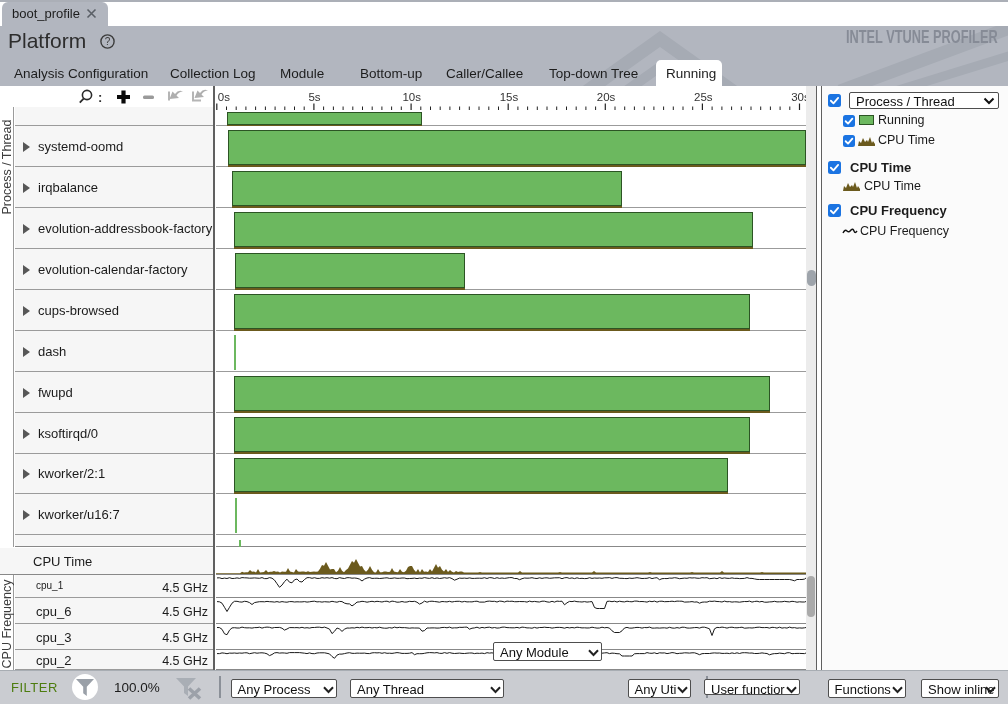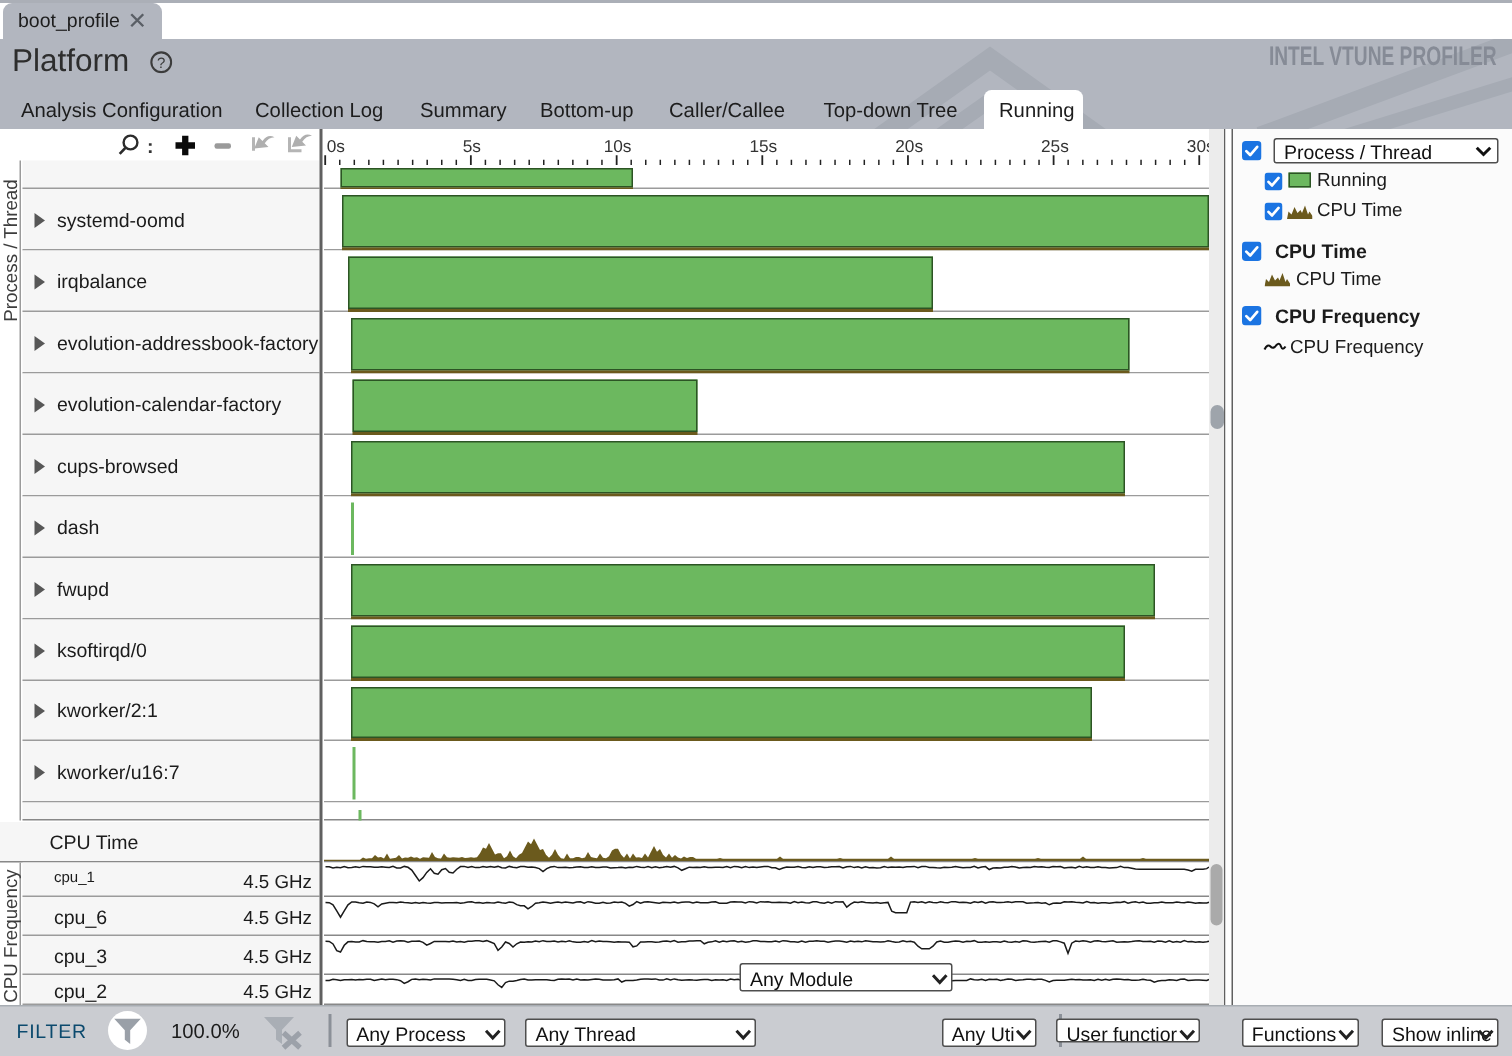--- a/index.html
+++ b/index.html
@@ -28,21 +28,21 @@
 </svg>
 <div class="a" style="right:10px;top:1px;font-size:18px;font-weight:bold;color:#868b96;transform:scaleX(0.71);transform-origin:100% 50%;white-space:nowrap">INTEL VTUNE PROFILER</div>
 <div class="a" style="left:8px;top:3px;font-size:21px;color:#2d2d2d">Platform</div>
 <svg class="a" style="left:100px;top:8px" width="15" height="15">
       <circle cx="7.5" cy="7.5" r="6.6" fill="none" stroke="#3c3c3c" stroke-width="1.4"></circle>
       <text x="7.5" y="11" font-size="10" fill="#3c3c3c" text-anchor="middle" font-family="Liberation Sans">?</text>
     </svg>
 </div>
 <div class="a" style="left:14px;top:66px;font-size:13.5px;color:#1d1d1d">Analysis Configuration</div>
 <div class="a" style="left:170px;top:66px;font-size:13.5px;color:#1d1d1d">Collection Log</div>
-<div class="a" style="left:280px;top:66px;font-size:13.5px;color:#1d1d1d">Summary</div>
+<div class="a" style="left:280px;top:66px;font-size:13.5px;color:#1d1d1d">Module</div>
 <div class="a" style="left:360px;top:66px;font-size:13.5px;color:#1d1d1d">Bottom-up</div>
 <div class="a" style="left:446px;top:66px;font-size:13.5px;color:#1d1d1d">Caller/Callee</div>
 <div class="a" style="left:549px;top:66px;font-size:13.5px;color:#1d1d1d">Top-down Tree</div>
 <div class="a" style="left:656px;top:60px;width:66px;height:26px;background:#fff;border-radius:5px 5px 0 0"></div>
 <div class="a" style="left:666px;top:66px;font-size:13.5px;color:#1d1d1d">Running</div>
 <svg class="a" style="left:0;top:86px" width="216" height="24">
 <circle cx="87" cy="95" r="4.6" fill="none" stroke="#2b2b2b" stroke-width="1.6" transform="translate(0,-86)"></circle>
 <line x1="83.6" y1="98.6" x2="79.8" y2="102.6" stroke="#2b2b2b" stroke-width="1.8" transform="translate(0,-86)"></line>
 <text x="98" y="16" font-size="13" font-weight="bold" fill="#333" font-family="Liberation Sans">:</text>
 <path d="M117 11 H130 M123.5 4.5 V17.5" stroke="#0a0a0a" stroke-width="4.2"></path>
@@ -273,21 +273,21 @@
 <svg class="a" style="left:828px;top:204px" width="13" height="13">
     <rect x="0" y="0" width="13" height="13" rx="2.5" fill="#1b74e2"></rect>
     <path d="M2.86 6.76 L5.46 9.36 L10.14 3.9" stroke="#fff" stroke-width="1.8" fill="none" stroke-linecap="round" stroke-linejoin="round"></path>
   </svg>
 <div class="a" style="left:850px;top:203px;font-size:13px;font-weight:bold">CPU Frequency</div>
 <svg class="a" style="left:842px;top:226px" width="16" height="10">
     <path d="M1 7 Q3 3 5 5 T9 4 Q11 2 12 5 T15 5" stroke="#111" stroke-width="1.4" fill="none"></path>
   </svg>
 <div class="a" style="left:860px;top:224px;font-size:12.5px">CPU Frequency</div>
 <div class="a" style="left:0;top:670px;width:1008px;height:34px;background:#caccd1;border-top:1px solid #a8adb3"></div>
-<div class="a" style="left:11px;top:680px;font-size:13px;color:#0c4a6e;letter-spacing:0.5px">FILTER</div>
+<div class="a" style="left:11px;top:680px;font-size:13px;color:#4d7c0f;letter-spacing:0.5px">FILTER</div>
 <div class="a" style="left:72px;top:674px;width:26px;height:26px;background:#fff;border-radius:13px"></div>
 <svg class="a" style="left:76px;top:679px" width="18" height="17">
     <path d="M0 0 H18 L10.8 7.8 V17 L7.2 14.2 V7.8 Z" fill="#9aa0a8"></path>
   </svg>
 <div class="a" style="left:114px;top:680px;font-size:13.5px;color:#1b1b1b">100.0%</div>
 <svg class="a" style="left:176px;top:678px" width="29" height="23">
     <path d="M0 0 H20 L12 8.5 V18 L8 15 V8.5 Z" fill="#a9aeb5"></path>
     <path d="M13 10.5 L24 20.5 M24 10.5 L13 20.5" stroke="#9ca1a9" stroke-width="3.6"></path>
   </svg>
 <div class="a" style="left:219px;top:676px;width:1.5px;height:22px;background:#8b9098"></div>
@@ -297,21 +297,21 @@
     <svg class="chev" width="11" height="8">
       <path d="M1 1.2 L5.5 6 L10 1.2" stroke="#222" stroke-width="2" fill="none"></path>
     </svg>
   </div>
 <div class="sel" style="left:350px;top:679px;width:154px;height:19px">
     <span>Any Thread</span>
     <svg class="chev" width="11" height="8">
       <path d="M1 1.2 L5.5 6 L10 1.2" stroke="#222" stroke-width="2" fill="none"></path>
     </svg>
   </div>
-<div class="sel" style="left:493px;top:642px;width:142px;height:19px">
+<div class="sel" style="left:493px;top:642px;width:109px;height:19px">
     <span>Any Module</span>
     <svg class="chev" width="11" height="8">
       <path d="M1 1.2 L5.5 6 L10 1.2" stroke="#222" stroke-width="2" fill="none"></path>
     </svg>
   </div>
 <div class="sel" style="left:627.5px;top:679px;width:63px;height:19px">
     <span>Any Uti</span>
     <svg class="chev" width="11" height="8">
       <path d="M1 1.2 L5.5 6 L10 1.2" stroke="#222" stroke-width="2" fill="none"></path>
     </svg>

